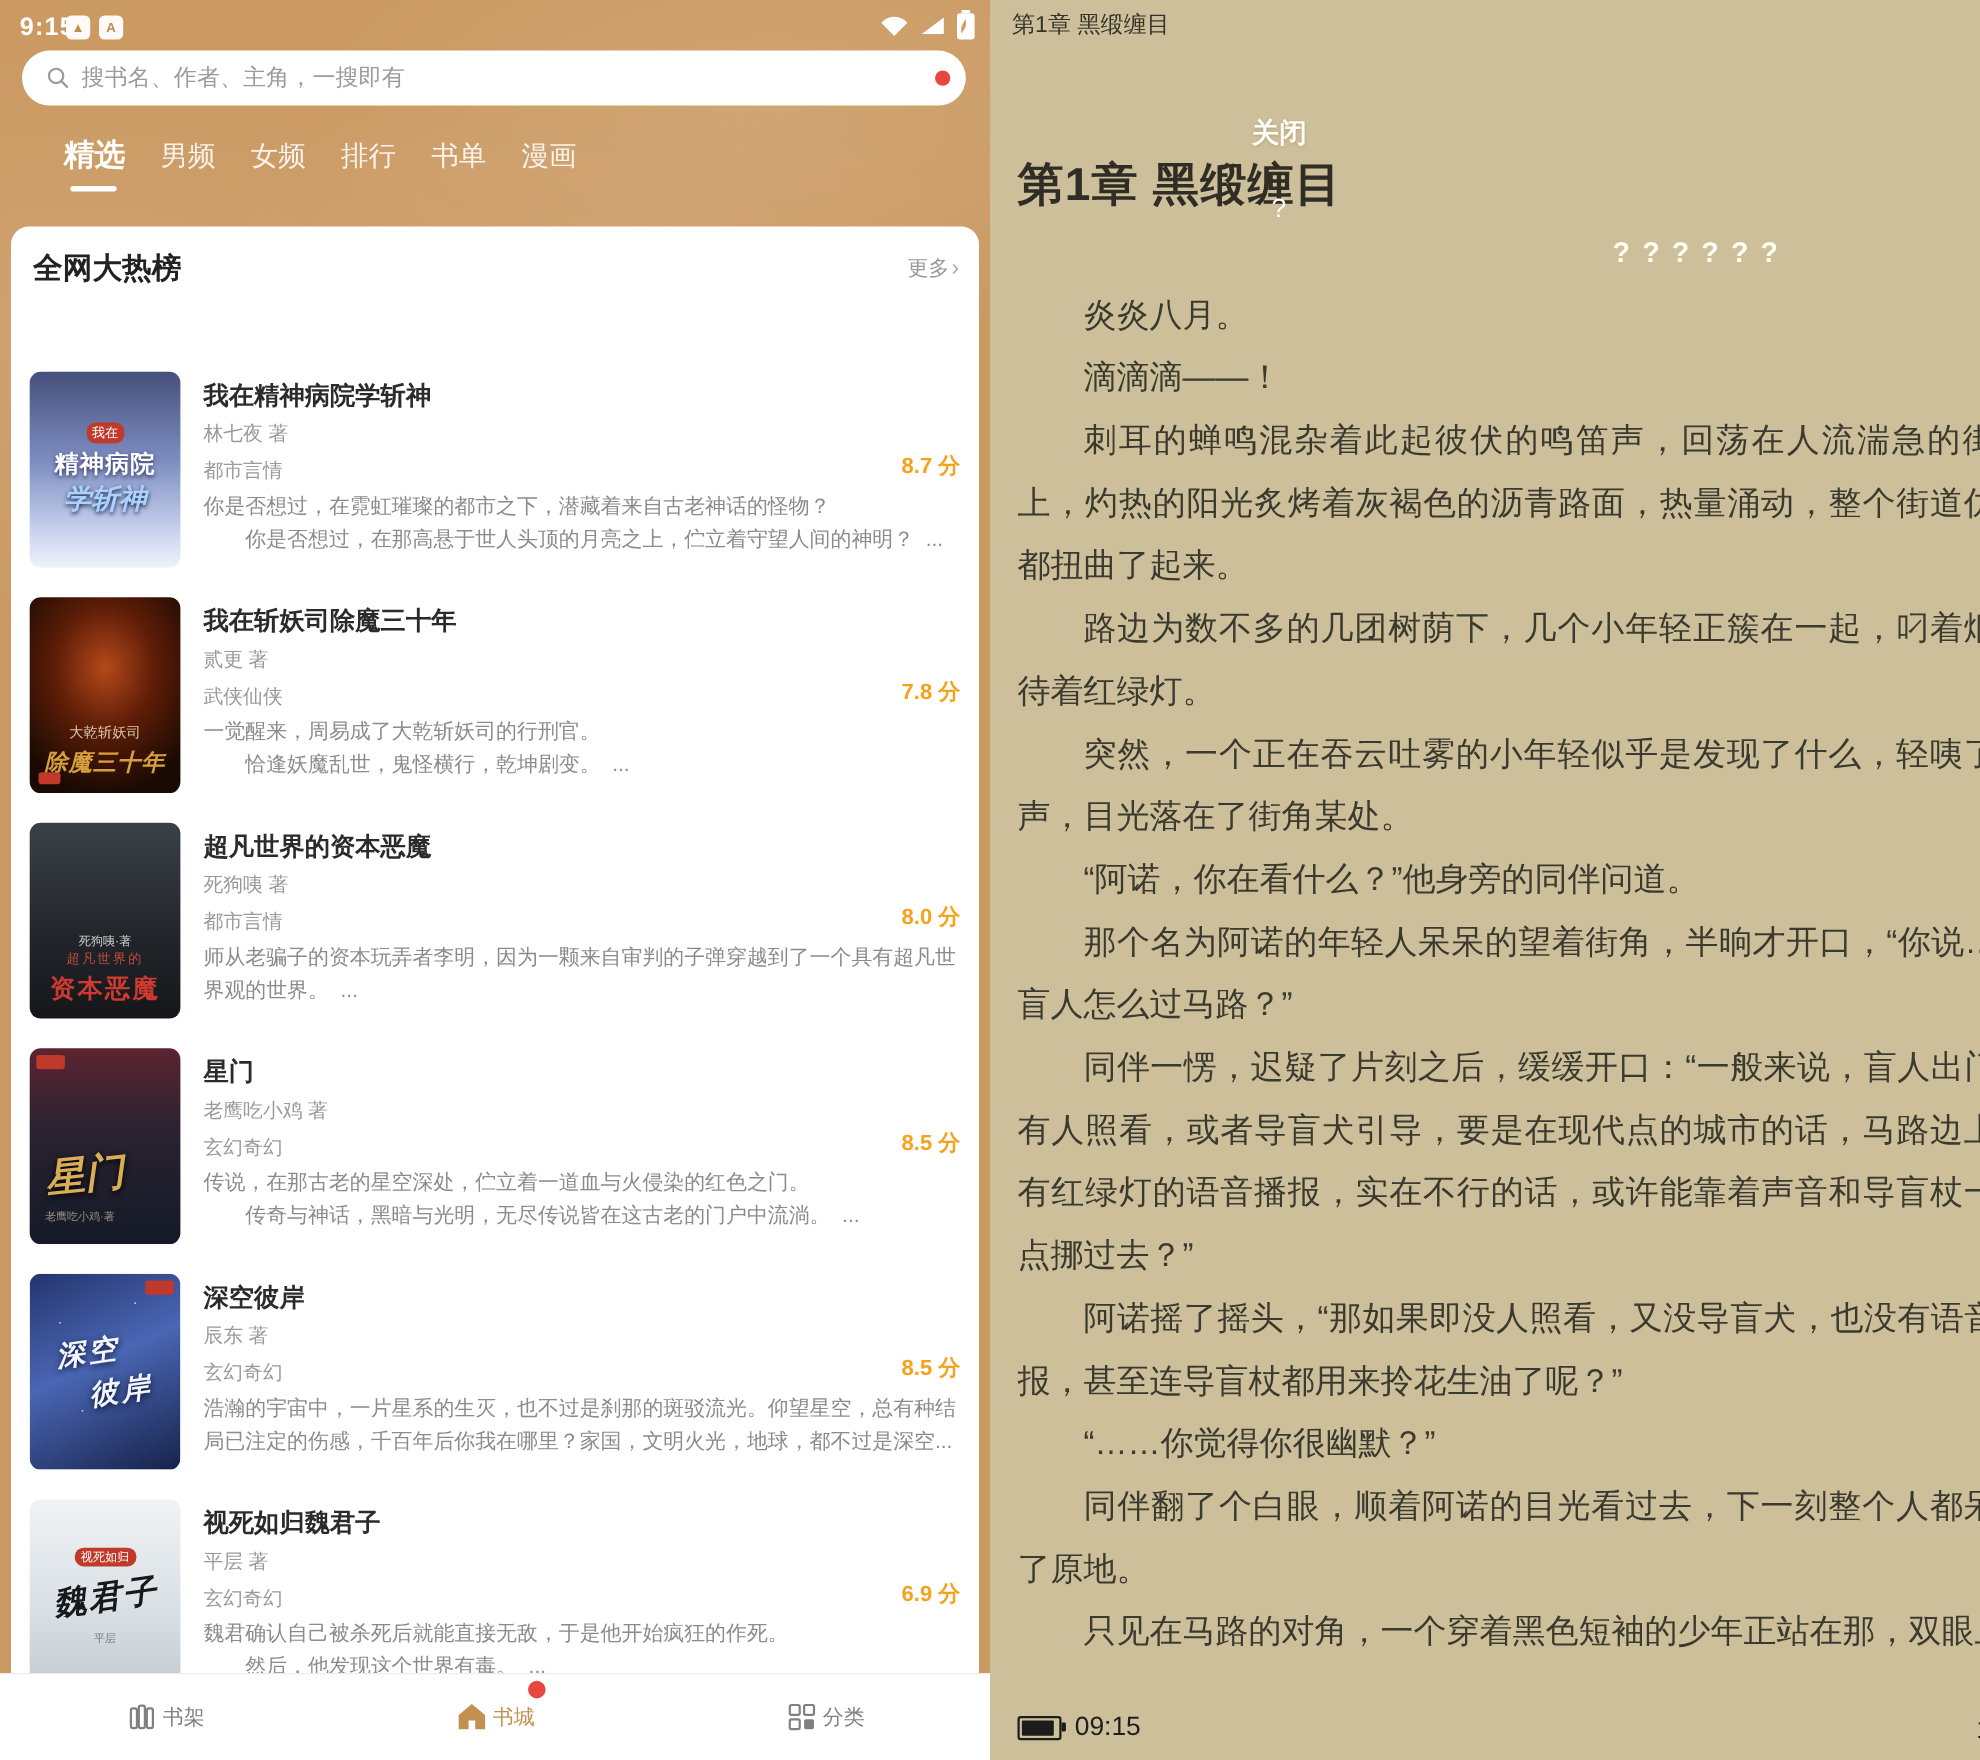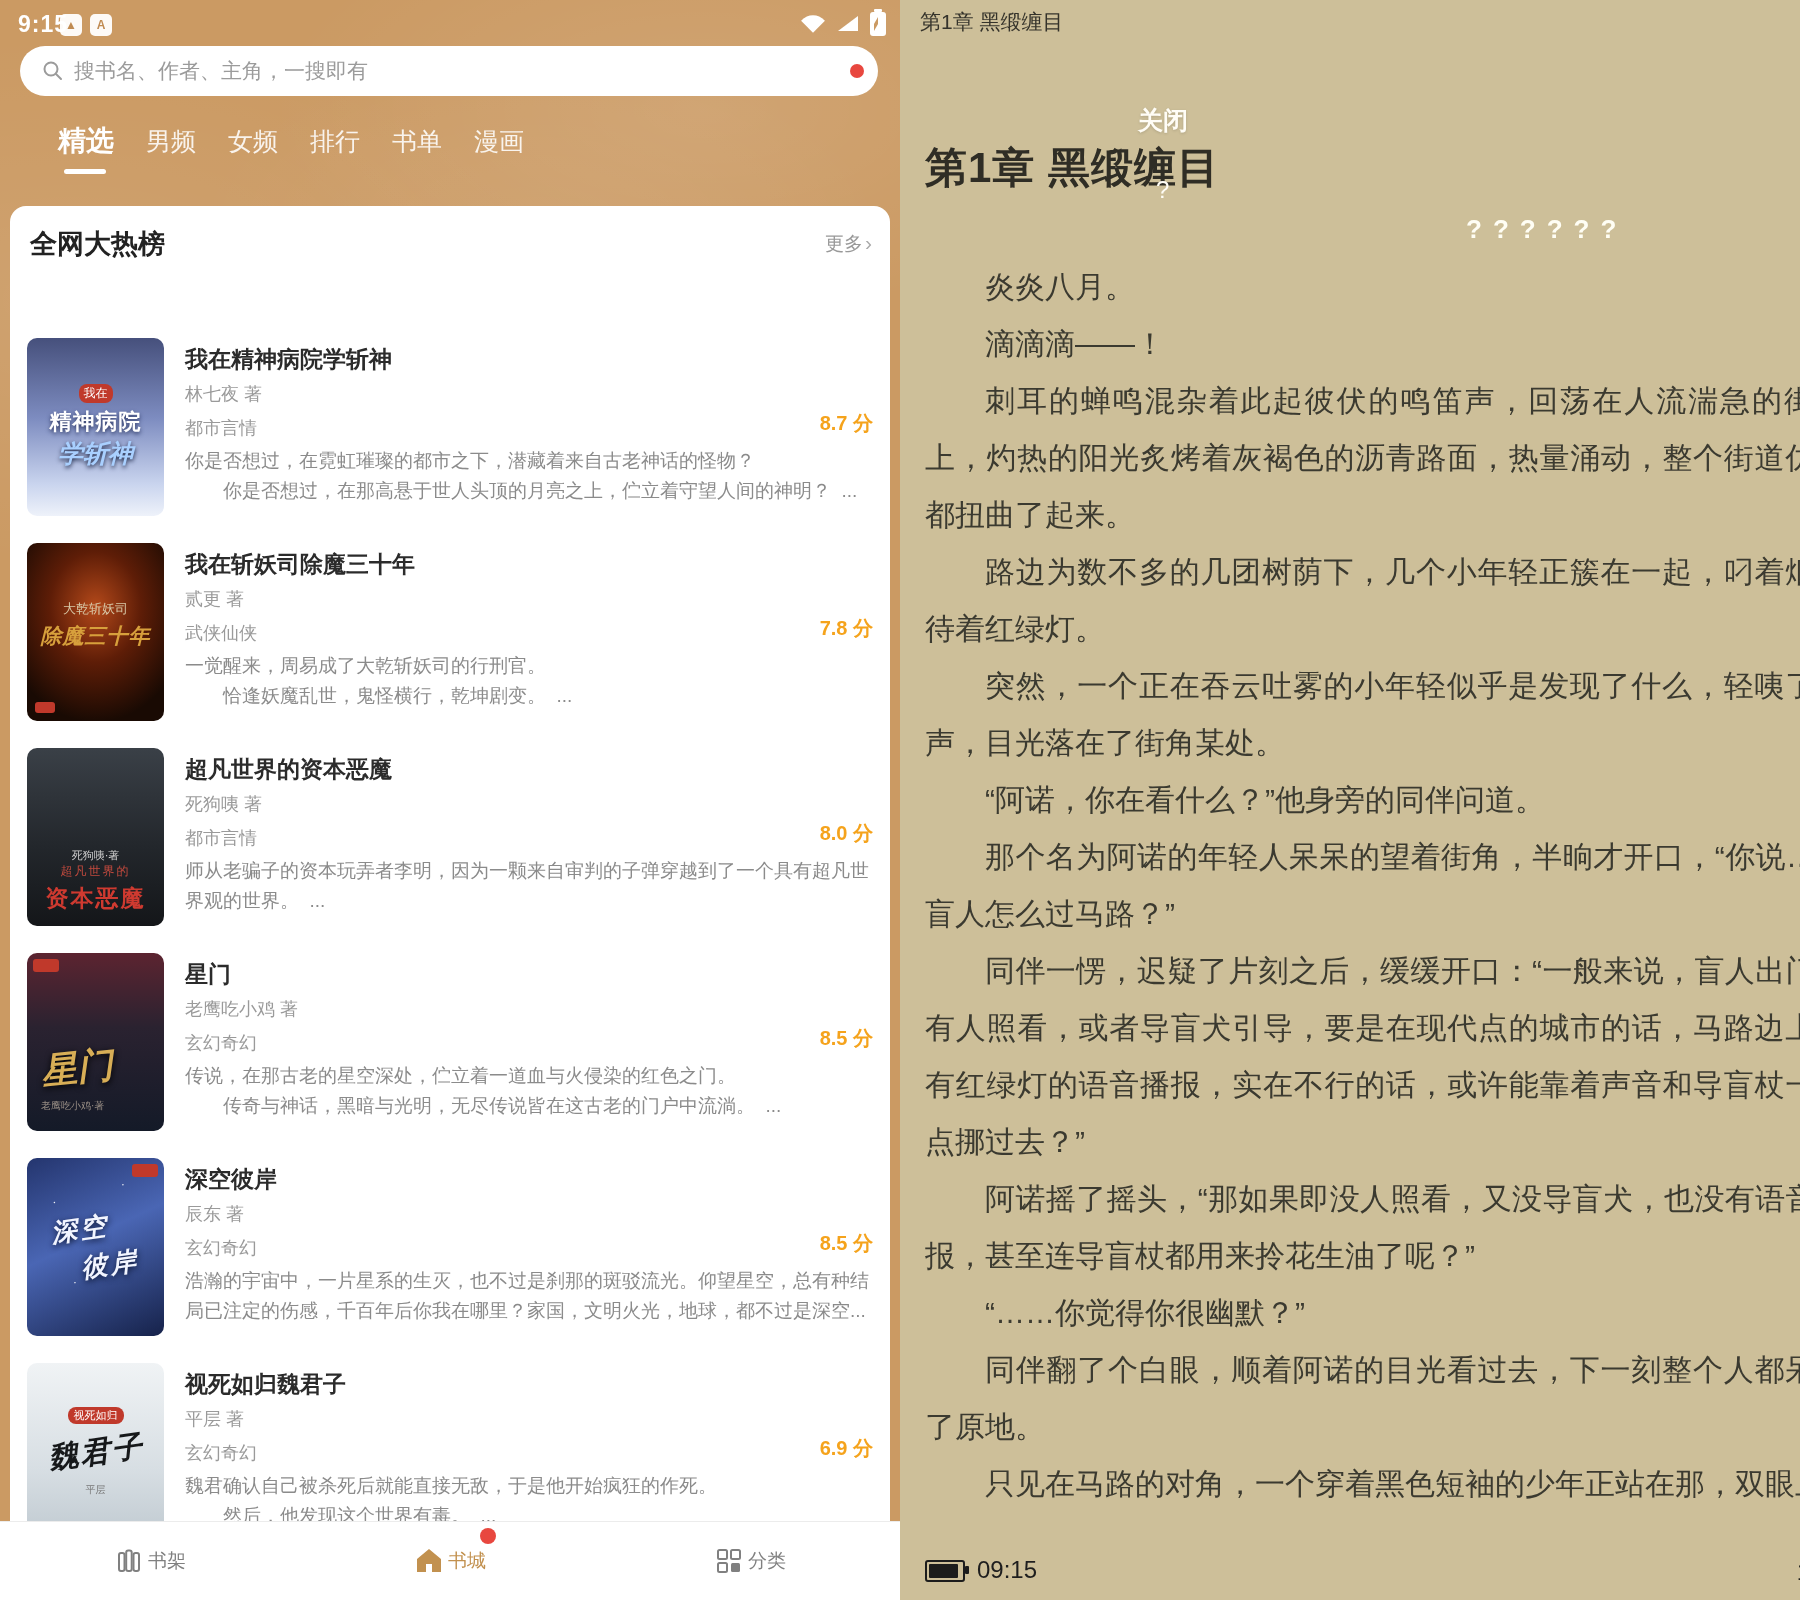--- a/index.html
+++ b/index.html
@@ -54,21 +54,21 @@
   .btitle{position:absolute;left:0;top:6px;font-size:23px;font-weight:bold;color:#2b2b2b;white-space:nowrap;}
   .bauthor{position:absolute;left:0;top:44px;font-size:18px;color:#9a9a9a;}
   .bgenre{position:absolute;left:0;top:78px;font-size:18px;color:#9a9a9a;}
   .brating{position:absolute;right:2px;top:72px;font-size:20px;font-weight:bold;color:#f5a31c;}
   .bdesc{position:absolute;left:0;right:0;top:108px;font-size:19px;line-height:30px;color:#8b8b8b;white-space:pre-wrap;}
   
   .cover-1{background:linear-gradient(180deg,#46507c 0%,#7d8cc0 45%,#c9d4ee 82%,#eef2fa 100%);}
   .cover-1 .cv-badge{background:#c0392b;color:#fff;font-size:12px;padding:1px 5px;border-radius:8px;margin-bottom:4px;}
   .cover-1 .cv-l2{font-size:22px;font-weight:bold;color:#fff;text-shadow:0 2px 4px #2a3560;letter-spacing:1px;}
   .cover-1 .cv-l3{font-size:25px;font-weight:bold;font-style:italic;color:#a9d0ff;text-shadow:0 2px 4px #1c2747;}
-  .cover-2{background:radial-gradient(95px 115px at 50% 36%,#b4491a 0%,#5e1d07 48%,#190a03 100%);padding-bottom:14px;box-sizing:border-box;}
+  .cover-2{background:radial-gradient(95px 115px at 50% 36%,#b4491a 0%,#5e1d07 48%,#190a03 100%);justify-content:flex-end;padding-bottom:14px;box-sizing:border-box;}
   .cover-2 .cv-l2{font-size:13px;color:#d8c9a8;margin-bottom:4px;}
   .cover-2 .cv-l3{font-size:21px;font-weight:bold;font-style:italic;color:#d7a03c;letter-spacing:1px;}
   .cover-3{background:linear-gradient(180deg,#3a4047 0%,#23272c 55%,#141619 100%);justify-content:flex-end;padding-bottom:12px;box-sizing:border-box;}
   .cover-3 .cv-l1{font-size:11px;color:#cfcfcf;margin-bottom:0;}
   .cover-3 .cv-l2{font-size:12px;color:#c24a3e;margin-bottom:3px;letter-spacing:2px;}
   .cover-3 .cv-l3{font-size:23px;font-weight:bold;color:#cf3a30;letter-spacing:2px;}
   .cover-4{background:linear-gradient(180deg,#5c2430 0%,#2a2230 42%,#141a28 100%);justify-content:flex-end;align-items:flex-start;padding:0 0 18px 14px;box-sizing:border-box;}
   .cover-4 .cv-l3{font-size:36px;font-weight:bold;font-style:italic;color:#d8ae56;transform:rotate(-6deg);text-shadow:0 2px 6px #000;}
   .cover-4 .cv-l4{font-size:10px;color:#9a8f86;margin-top:6px;}
   .cover-5{background:

